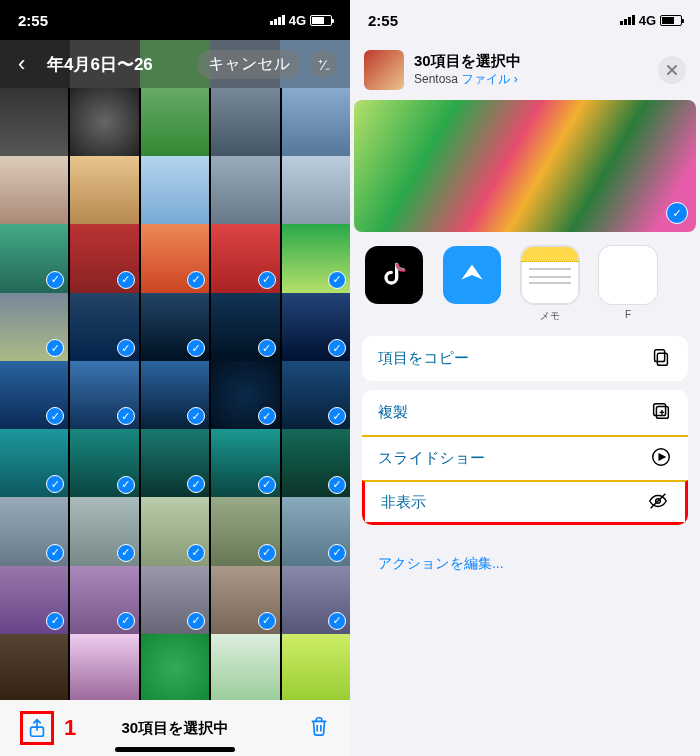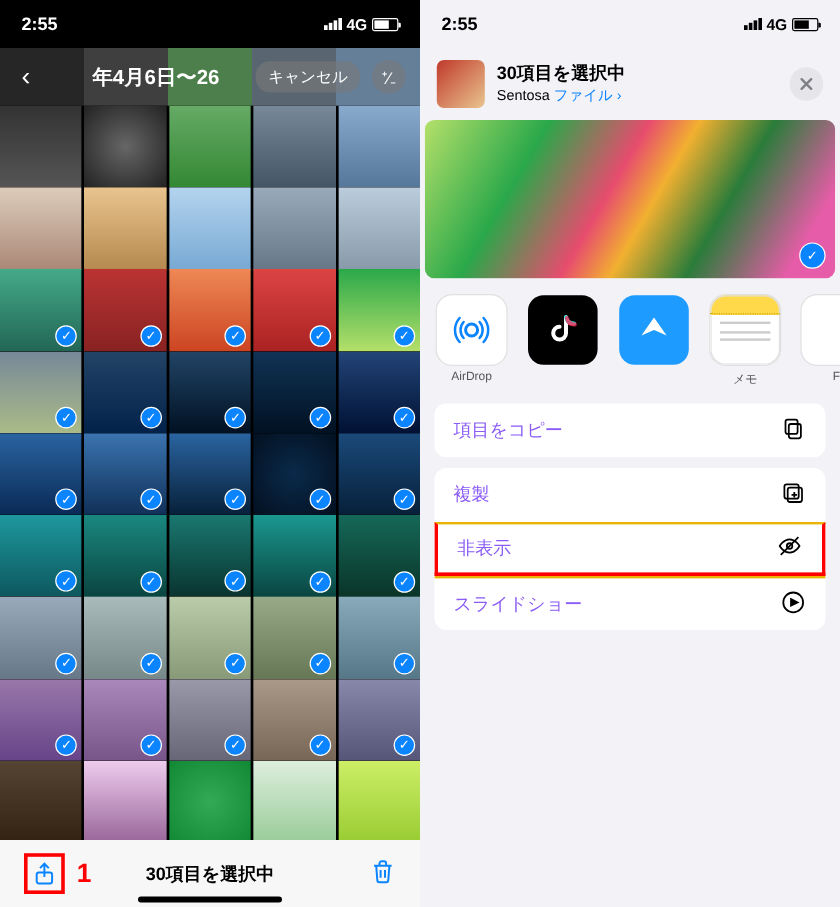--- a/index.html
+++ b/index.html
@@ -18,23 +18,23 @@
   .bars span:nth-child(1){height:4px}.bars span:nth-child(2){height:6px}.bars span:nth-child(3){height:8px}.bars span:nth-child(4){height:10px}
   .batt { width: 22px; height: 11px; border: 1px solid currentColor; border-radius: 2px; position: relative; }
   .batt::before { content:""; position:absolute; right:-3px; top:3px; width:2px; height:4px; background:currentColor; border-radius:0 1px 1px 0; }
   .batt::after { content:""; position:absolute; left:1px; top:1px; width:60%; height:7px; background:currentColor; }
 
   
   .lheader { height: 48px; position: relative; display:flex; align-items:center; }
   .lheader-bg { position:absolute; inset:0; display:flex; }
   .lheader-bg div { flex:1; }
   .lheader-overlay { position:absolute; inset:0; background:rgba(0,0,0,0.25); }
-  .lheader-title { position:absolute; left:77px; color:#fff; font-size:17px; font-weight:600; }
+  .lheader-title { position:absolute; left:47px; color:#fff; font-size:17px; font-weight:600; }
   .lheader-arrow { position:absolute; left:18px; color:#fff; font-size:22px; }
-  .lheader-cancel { position:absolute; right:50px; color:#fff; font-size:13px; background:rgba(120,120,120,0.6); padding:4px 10px; border-radius:12px; }
+  .lheader-cancel { position:absolute; right:50px; color:#fff; font-size:16px; background:rgba(120,120,120,0.6); padding:4px 10px; border-radius:12px; }
   .lheader-tool { position:absolute; right:12px; color:#fff; width:28px; height:28px; border-radius:14px; background:rgba(120,120,120,0.6); display:flex; align-items:center; justify-content:center; font-size:14px; }
 
   
   .grid { flex:1; display:grid; grid-template-columns: repeat(5,1fr); gap:2px; background:#000; overflow:hidden; }
   .thumb { position:relative; aspect-ratio:1; overflow:hidden; }
   .thumb-bg { position:absolute; inset:0; }
   .check { position:absolute; right:4px; bottom:4px; width:18px; height:18px; border-radius:50%; background:#0a84ff; border:1.5px solid #fff; display:flex; align-items:center; justify-content:center; color:#fff; font-size:11px; }
 
   
   .ltoolbar { height:56px; background:#f7f7f7; display:flex; align-items:center; justify-content:space-between; padding:0 20px; position:relative; }
@@ -44,35 +44,35 @@
   .home-ind { position:absolute; bottom:4px; left:50%; transform:translateX(-50%); width:120px; height:5px; background:#000; border-radius:3px; }
   .icon-share { width:22px; height:22px; }
   .icon-trash { width:22px; height:22px; }
 
   
   .rheader { height:60px; display:flex; align-items:center; padding:0 14px; gap:10px; }
   .rheader-thumb { width:40px; height:40px; border-radius:6px; background:linear-gradient(135deg,#c0392b,#e9c58f); }
   .rheader-text { flex:1; }
   .rheader-title { font-size:15px; font-weight:600; color:#000; }
   .rheader-sub { font-size:12px; color:#0a84ff; }
-  .rheader-sub .loc { color:#000000; }
+  .rheader-sub .loc { color:#404040; }
   .rheader-close { width:28px; height:28px; border-radius:14px; background:#e5e5ea; display:flex; align-items:center; justify-content:center; color:#7f7f86; font-size:14px; }
 
   .preview { height:132px; margin:0 4px; position:relative; border-radius:8px; overflow:hidden; }
   .preview-bg { position:absolute; inset:0; background:linear-gradient(120deg,#b5e06a 0%,#2aa84a 25%,#e74c6e 45%,#f2b030 55%,#2a7c3a 70%,#e75ca8 90%); }
   .preview .check { right:8px; bottom:8px; width:22px; height:22px; }
 
   .apps { height:104px; display:flex; gap:18px; padding:14px 14px 6px; overflow:hidden; }
   .app { display:flex; flex-direction:column; align-items:center; width:60px; }
   .app-icon { width:58px; height:58px; border-radius:13px; display:flex; align-items:center; justify-content:center; font-size:28px; }
   .app-label { font-size:10px; color:#555; margin-top:5px; }
 
   .actions { flex:1; padding:0 12px; display:flex; flex-direction:column; gap:9px; overflow:hidden; }
   .card { background:#fff; border-radius:10px; overflow:hidden; }
-  .row { height:45px; display:flex; align-items:center; justify-content:space-between; padding:0 16px; font-size:15px; color:#8b5cf6; position:relative; }
+  .row { height:45px; display:flex; align-items:center; justify-content:space-between; padding:0 16px; font-size:15px; color:#0369a1; position:relative; }
   .card .row + .row { border-top:2px solid #eab308; }
   .row.hilite { border:3px solid #f00; border-left-width:3px; border-right-width:3px; }
   .annot2 { position:absolute; right:60px; top:-22px; color:#f00; font-size:20px; font-weight:700; }
   .edit-actions { padding:12px 16px; font-size:14px; color:#0a84ff; }
   .row-icon { width:22px; height:22px; color:#000; }
 </style>
 </head>
 <body>
 
 <div class="phone phone-left">
@@ -324,29 +324,20 @@
         </svg>
     </div>
   </div>
 
   <div class="preview">
     <div class="preview-bg"></div>
     <div class="check">✓</div>
   </div>
 
   <div class="apps" id="apps">
-      <div class="app">
-        <div class="app-icon" style="background: rgb(255, 255, 255); box-shadow: rgb(224, 224, 224) 0px 0px 0px 1px;">
-          <svg viewBox="0 0 48 48" width="40" height="40">
-            <circle cx="24" cy="24" r="6" fill="none" stroke="#0a84ff" stroke-width="3"></circle>
-            <path d="M12 36a18 18 0 010-24M36 12a18 18 0 010 24M16 32a12 12 0 010-16M32 16a12 12 0 010 16" fill="none" stroke="#0a84ff" stroke-width="2.5" stroke-linecap="round"></path>
-          </svg>
-        </div>
-        <div class="app-label">AirDrop</div>
-      </div>
       <div class="app">
         <div class="app-icon" style="background: rgb(0, 0, 0);">
           <svg viewBox="0 0 48 48" width="32" height="32">
             <path d="M28 8v20a8 8 0 11-8-8" fill="none" stroke="#fff" stroke-width="5" stroke-linecap="round"></path>
             <path d="M28 8c1 5 5 8 10 8" fill="none" stroke="#25f4ee" stroke-width="5" stroke-linecap="round"></path>
             <path d="M29 9c1 5 5 8 10 8" fill="none" stroke="#fe2c55" stroke-width="5" stroke-linecap="round" opacity="0.8"></path>
           </svg>
         </div>
         <div class="app-label"></div>
       </div>
@@ -388,32 +379,33 @@
     <div class="card" id="g2" style="position:relative">
       <span class="annot2">2</span>
         <div class="row">
           <span>複製</span>
           <span><svg class="row-icon" viewBox="0 0 24 24" fill="none" stroke="currentColor" stroke-width="1.6">
               <rect x="7" y="7" width="13" height="13" rx="2"></rect>
               <rect x="4" y="4" width="13" height="13" rx="2"></rect>
               <path d="M13 11v5M10.5 13.5h5"></path>
             </svg></span>
         </div>
+        <div class="row">
+          <span>スライドショー</span>
+          <span><svg class="row-icon" viewBox="0 0 24 24" fill="none" stroke="currentColor" stroke-width="1.6">
+              <circle cx="12" cy="12" r="9"></circle>
+              <path d="M10 9l6 3-6 3z" fill="currentColor"></path>
+            </svg></span>
+        </div>
         <div class="row hilite">
           <span>非表示</span>
           <span><svg class="row-icon" viewBox="0 0 24 24" fill="none" stroke="currentColor" stroke-width="1.6">
               <path d="M3 12s3.5-6 9-6 9 6 9 6-3.5 6-9 6-9-6-9-6z"></path>
               <circle cx="12" cy="12" r="2.5"></circle>
               <path d="M4 20L20 4"></path>
             </svg></span>
         </div>
-        <div class="row">
-          <span>スライドショー</span>
-          <span><svg class="row-icon" viewBox="0 0 24 24" fill="none" stroke="currentColor" stroke-width="1.6">
-              <circle cx="12" cy="12" r="9"></circle>
-              <path d="M10 9l6 3-6 3z" fill="currentColor"></path>
-            </svg></span>
-        </div>
       </div>
     <div class="card" id="g3">
       </div>
+    <div class="edit-actions">アクションを編集...</div>
   </div>
 </div>
 
 </body></html>

